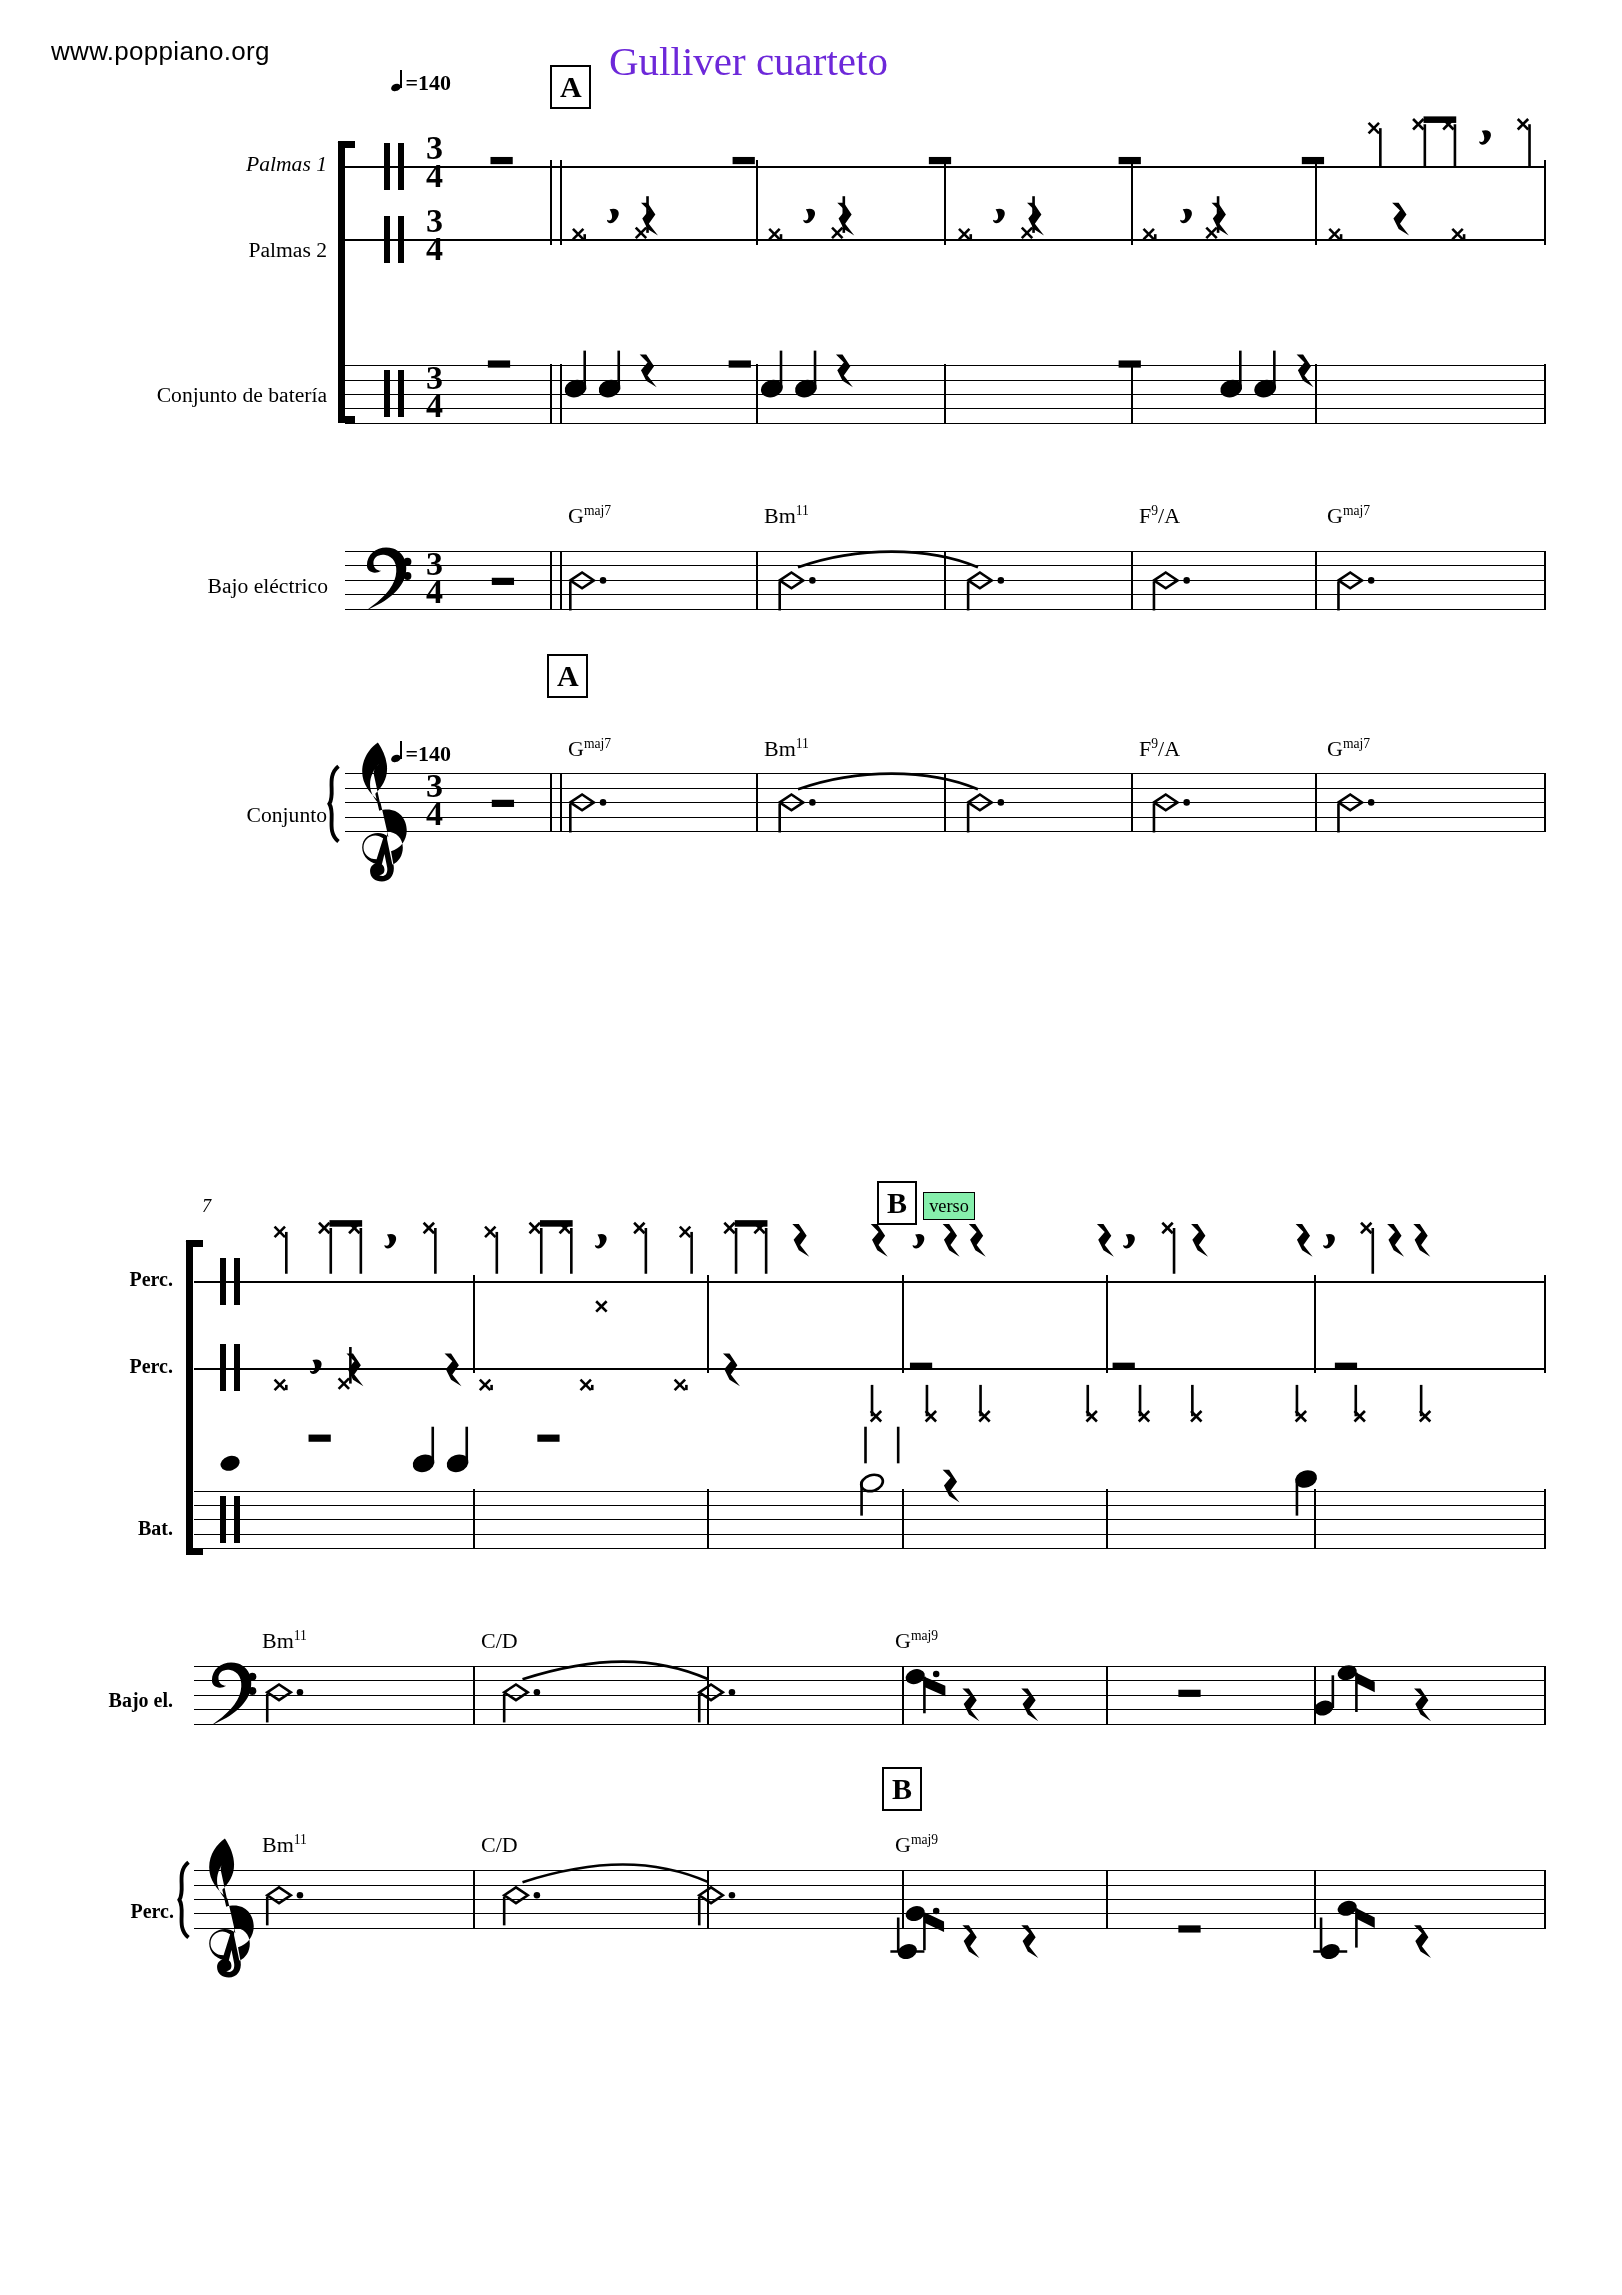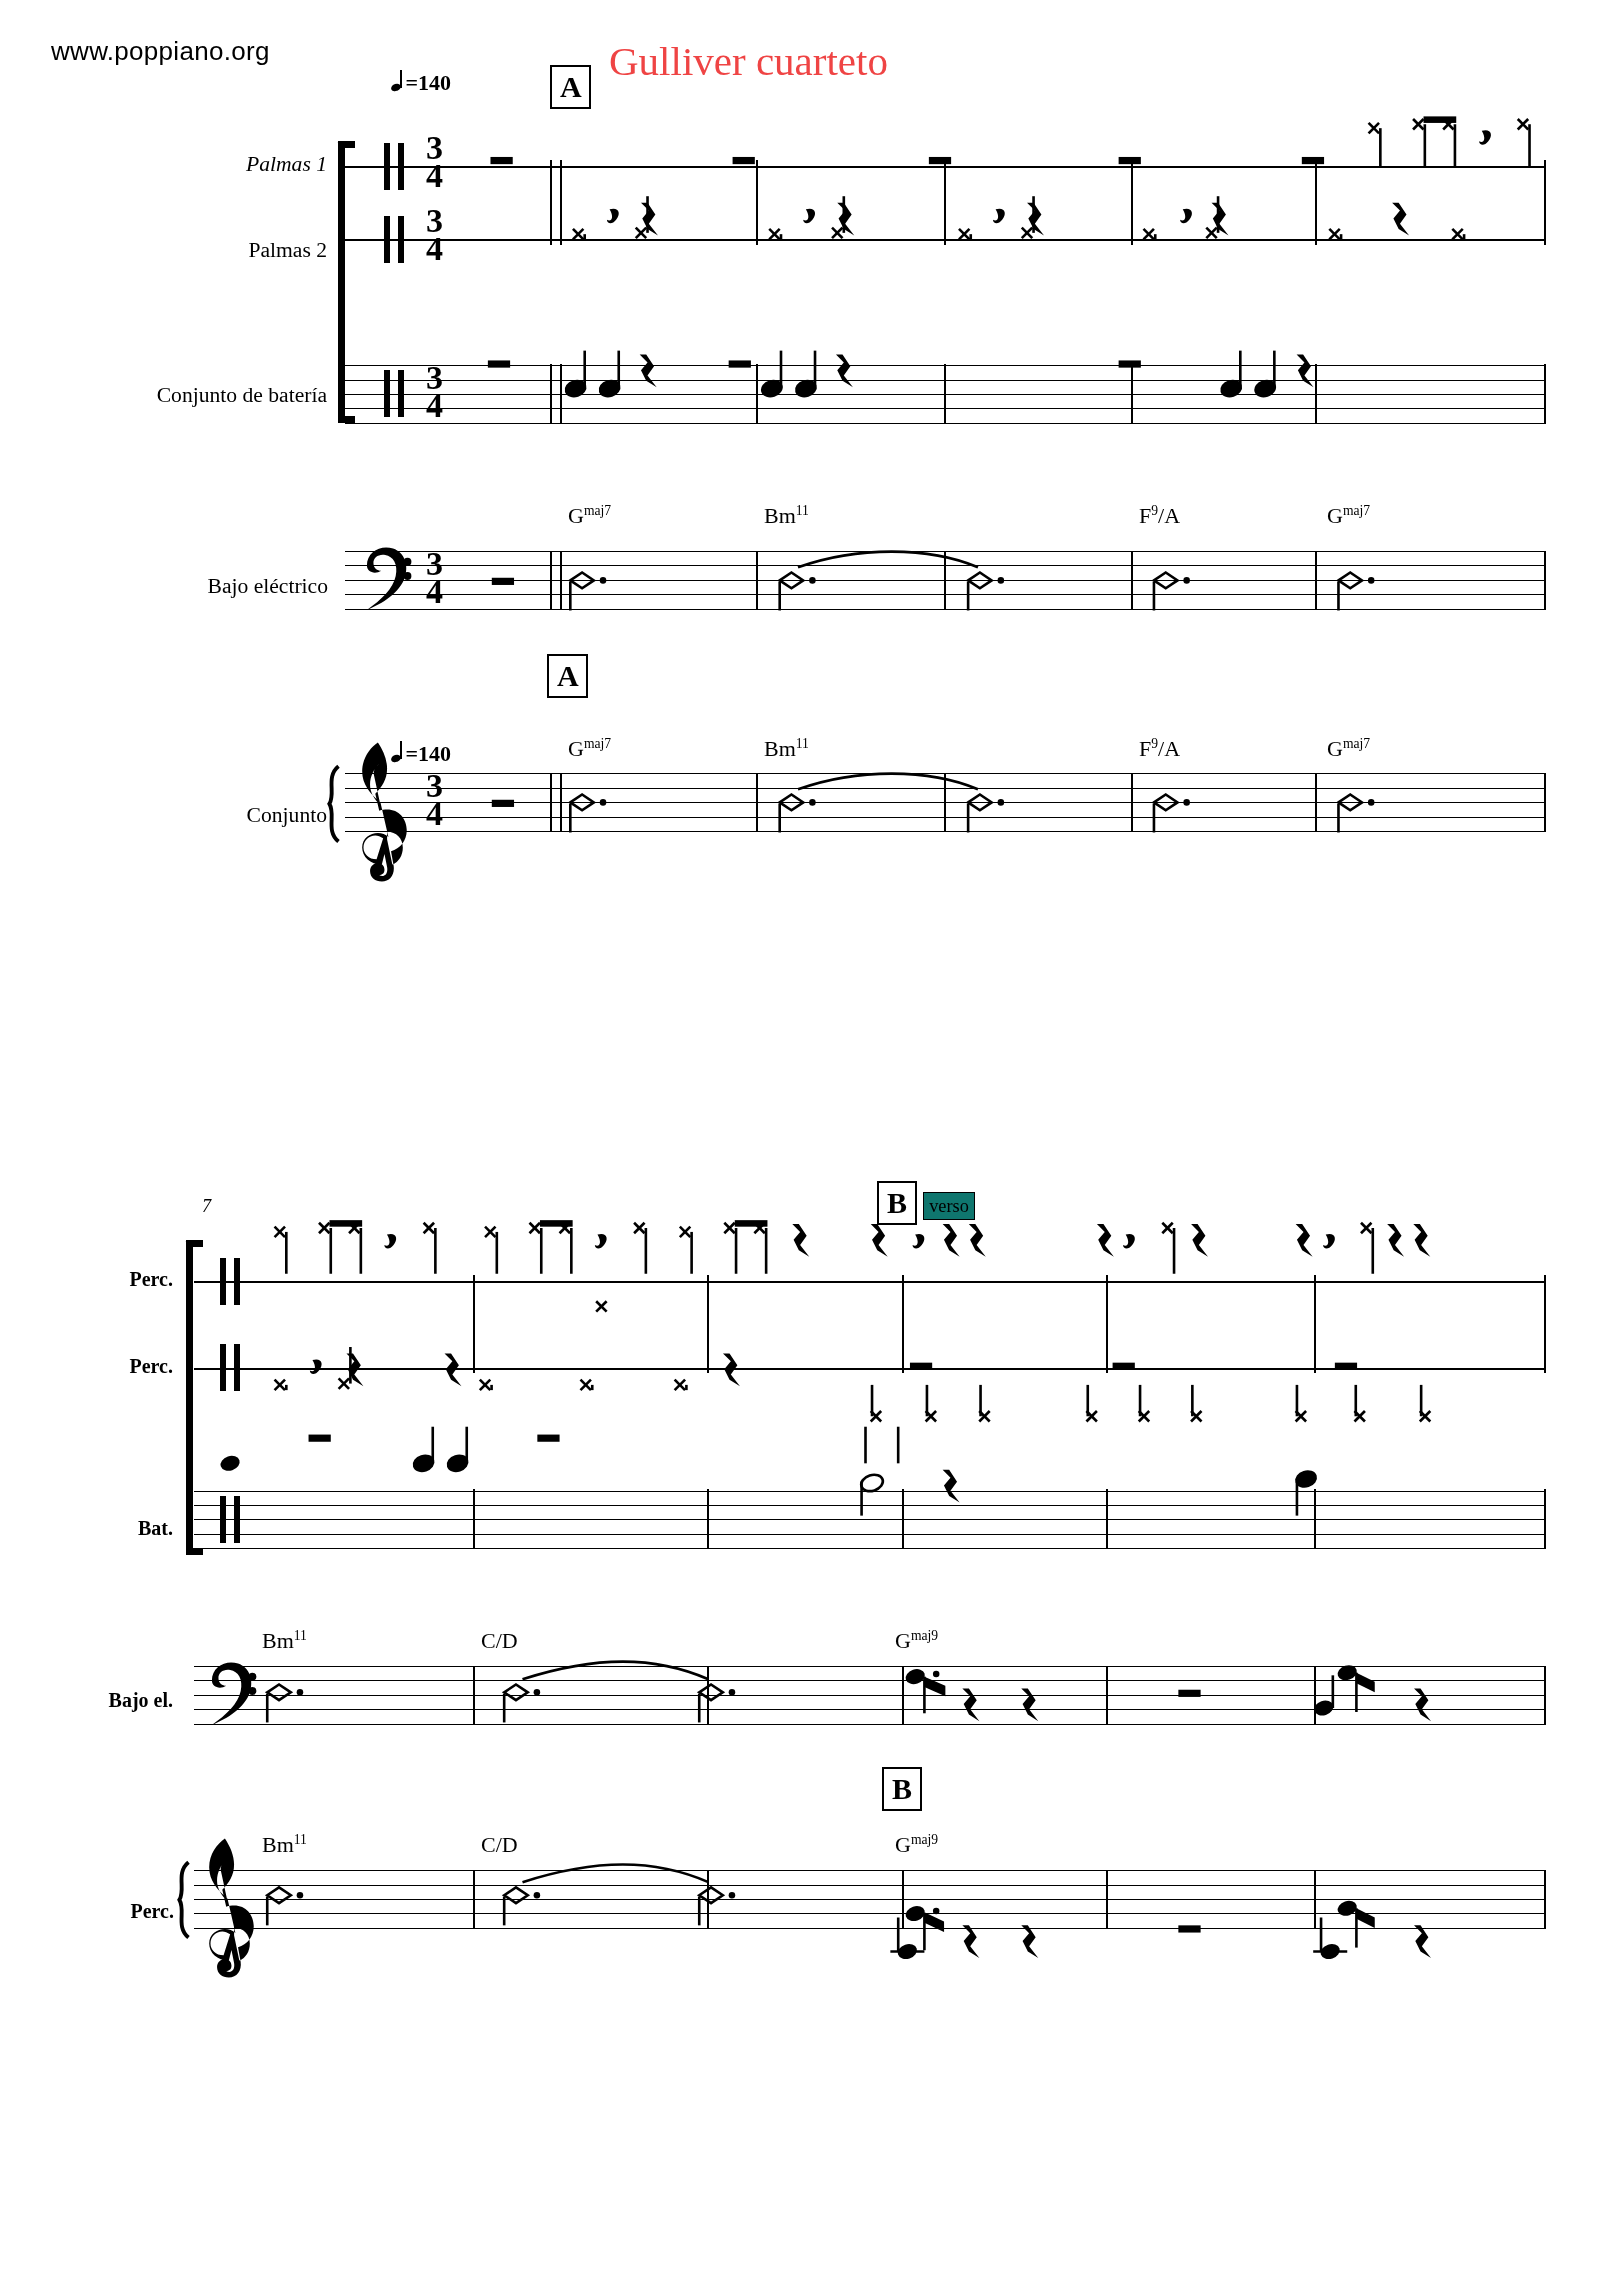--- a/index.html
+++ b/index.html
@@ -31,21 +31,21 @@
     font-family: "Liberation Sans", sans-serif;
     font-size: 26px;
     letter-spacing: 0.3px;
     color: #000;
   }
 
   .title {
     left: 609px; top: 41px;
     font-family: "Liberation Serif", serif;
     font-size: 41px;
-    color: #ef4444;
+    color: #6d28d9;
   }
 
   
   .rehearsal {
     position: absolute;
     border: 2px solid #000;
     font-family: "Liberation Serif", serif;
     font-weight: bold;
     font-size: 30px;
     text-align: center;
@@ -53,21 +53,21 @@
     padding: 4.6px 7.9px 5.9px 7.9px;
     background: #fff;
     color: #000;
   }
   .verso-box {
     position: absolute;
     border: 1.3px solid #000;
     font-family: "Liberation Serif", serif;
     font-size: 18.3px;
     padding: 2.6px 5.2px;
-    background: #0f766e;
+    background: #86efac;
     color: #000;
   }
 
   
   .tempo {
     font-family: "Liberation Serif", serif;
     font-size: 22px;
     font-weight: bold;
     letter-spacing: 0px;
   }

